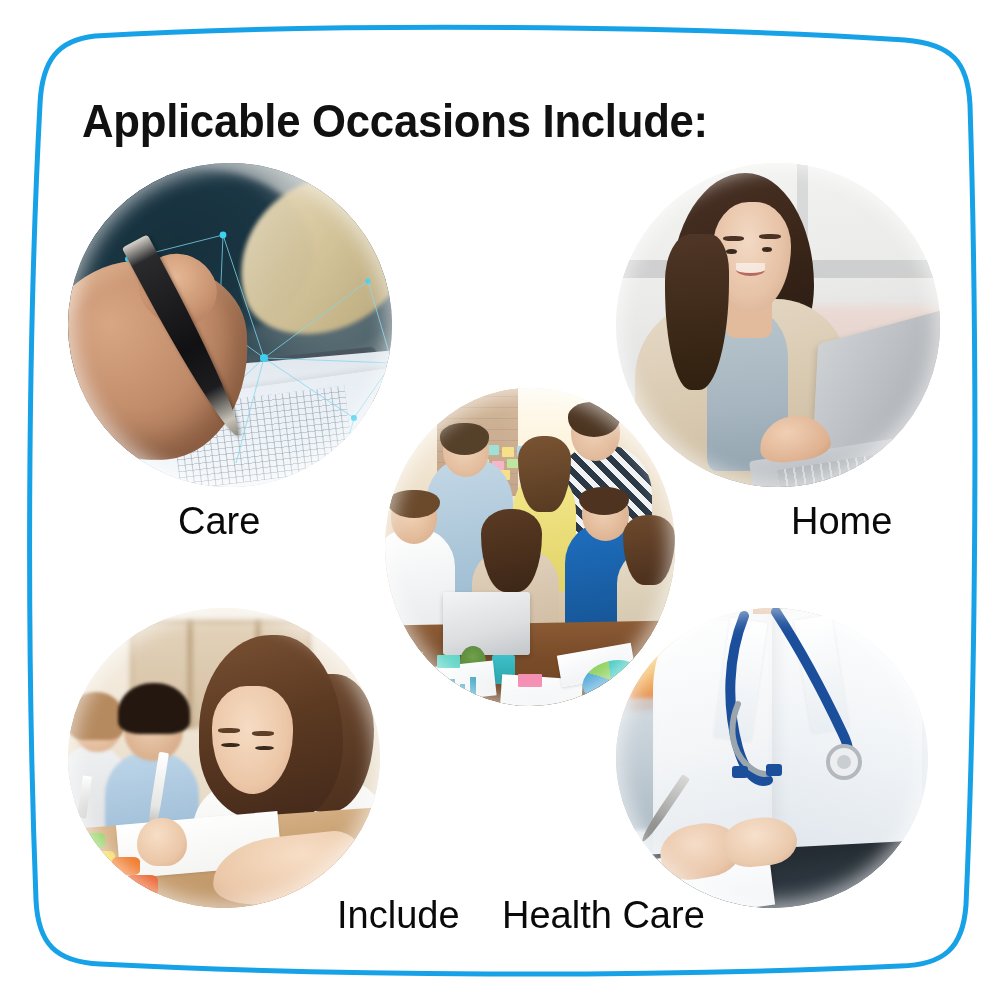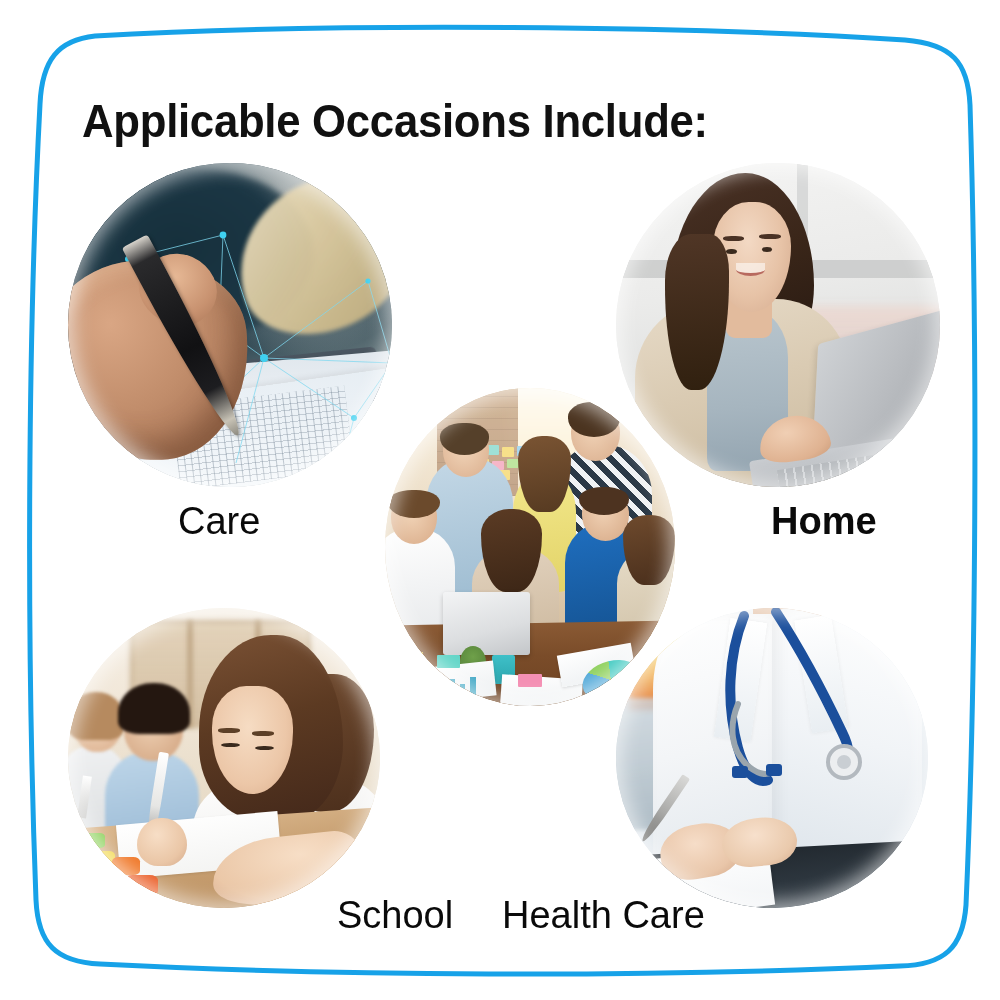--- a/index.html
+++ b/index.html
@@ -580,21 +580,21 @@
       <div class="home-eye" style="left:45%; top:26%;"></div>
       <div class="home-smile"></div>
       <div class="home-hair-side"></div>
       <div class="home-laptop-screen"></div>
       <div class="home-laptop-base"></div>
       <div class="home-keys"></div>
       <div class="home-hand"></div>
       <div class="edge-fade"></div>
     </div>
   </div>
-  <div class="label" style="left:771px; top:500px;font-weight:bold;">Home</div>
+  <div class="label" style="left:791px; top:500px;">Home</div>
 
   <div class="circle" style="left:385px; top:388px; width:290px; height:318px;">
     <div class="scene">
       <div class="off-bg"></div>
       <div class="off-window"></div>
       <div class="off-brick"></div>
 
       <div class="off-notes">
         <div class="off-note" style="left:2%;  top:4%;  background:#f6b6c8;"></div>
         <div class="off-note" style="left:26%; top:0%;  background:#9fe0d7;"></div>
@@ -725,21 +725,21 @@
            background:linear-gradient(180deg,#ffffff 0%,#c9c9c7 100%); transform:rotate(8deg);"></div>
 
       <div class="sch-foam" style="left:5%;  bottom:20%; width:7%;  height:5%;  background:#8fd25f;"></div>
       <div class="sch-foam" style="left:7%;  bottom:13%; width:8%;  height:6%;  background:#f2d84c;"></div>
       <div class="sch-foam" style="left:14%; bottom:11%; width:9%;  height:6%;  background:#f07a2c;"></div>
       <div class="sch-foam" style="left:18%; bottom:4%;  width:11%; height:7%;  background:#ea5a22;"></div>
 
       <div class="edge-fade"></div>
     </div>
   </div>
-  <div class="label" style="left:337px; top:894px;">School</div>
+  <div class="label" style="left:337px; top:894px;">Include</div>
 
   <div class="circle" style="left:616px; top:608px; width:312px; height:300px;">
     <div class="scene">
       <div class="hc-bg"></div>
       <div class="hc-shelfcolor"></div>
       <div class="hc-chair"></div>
 
       <div class="hc-neck"></div>
       <div class="hc-sweater"></div>
       <div class="hc-coat-left"></div>

